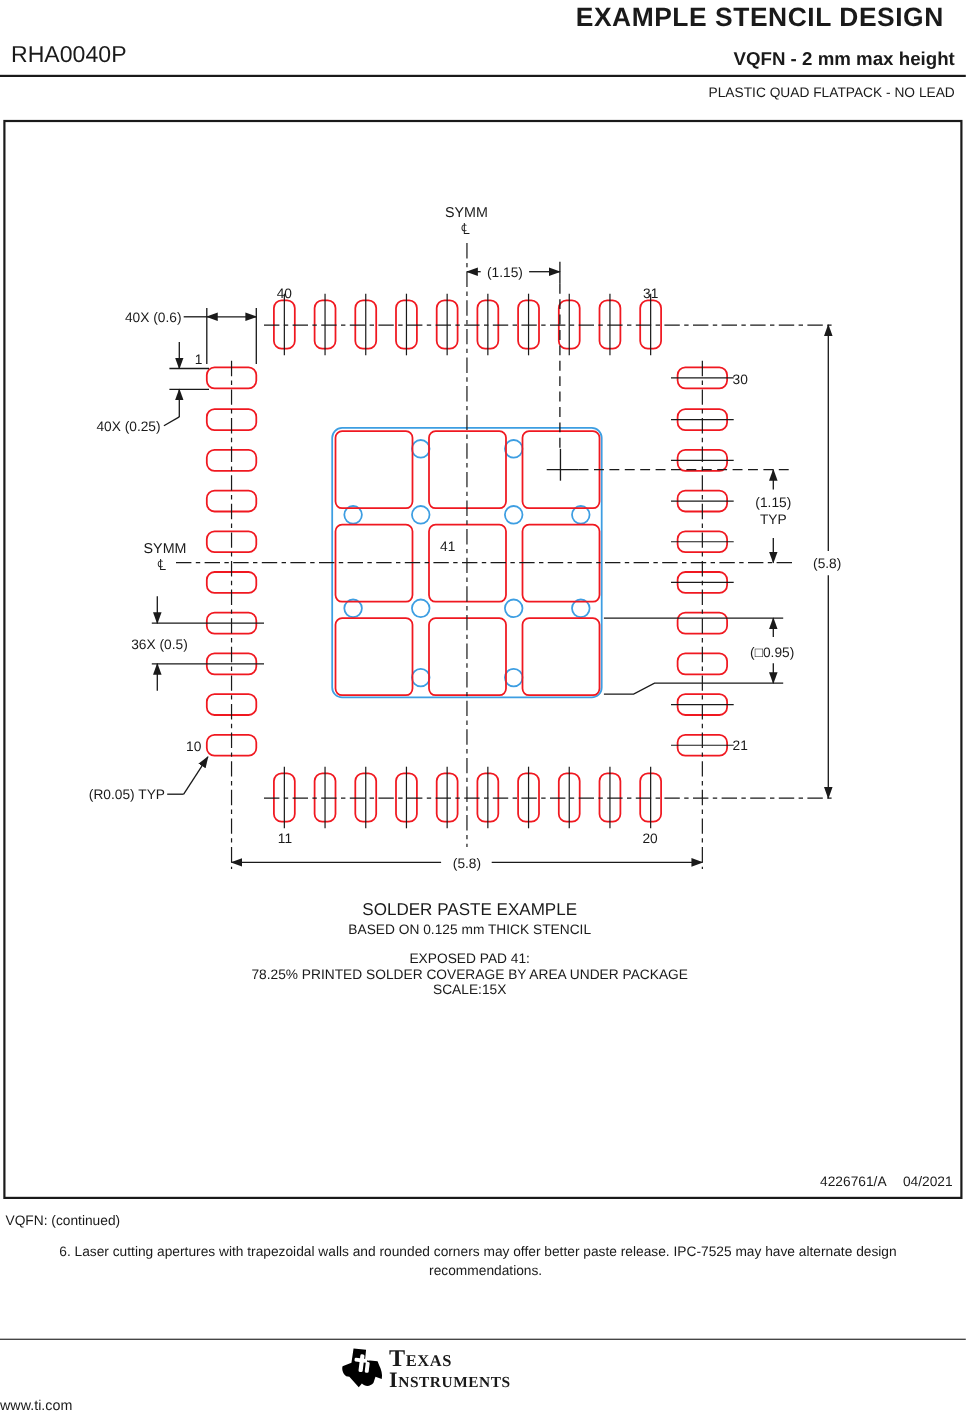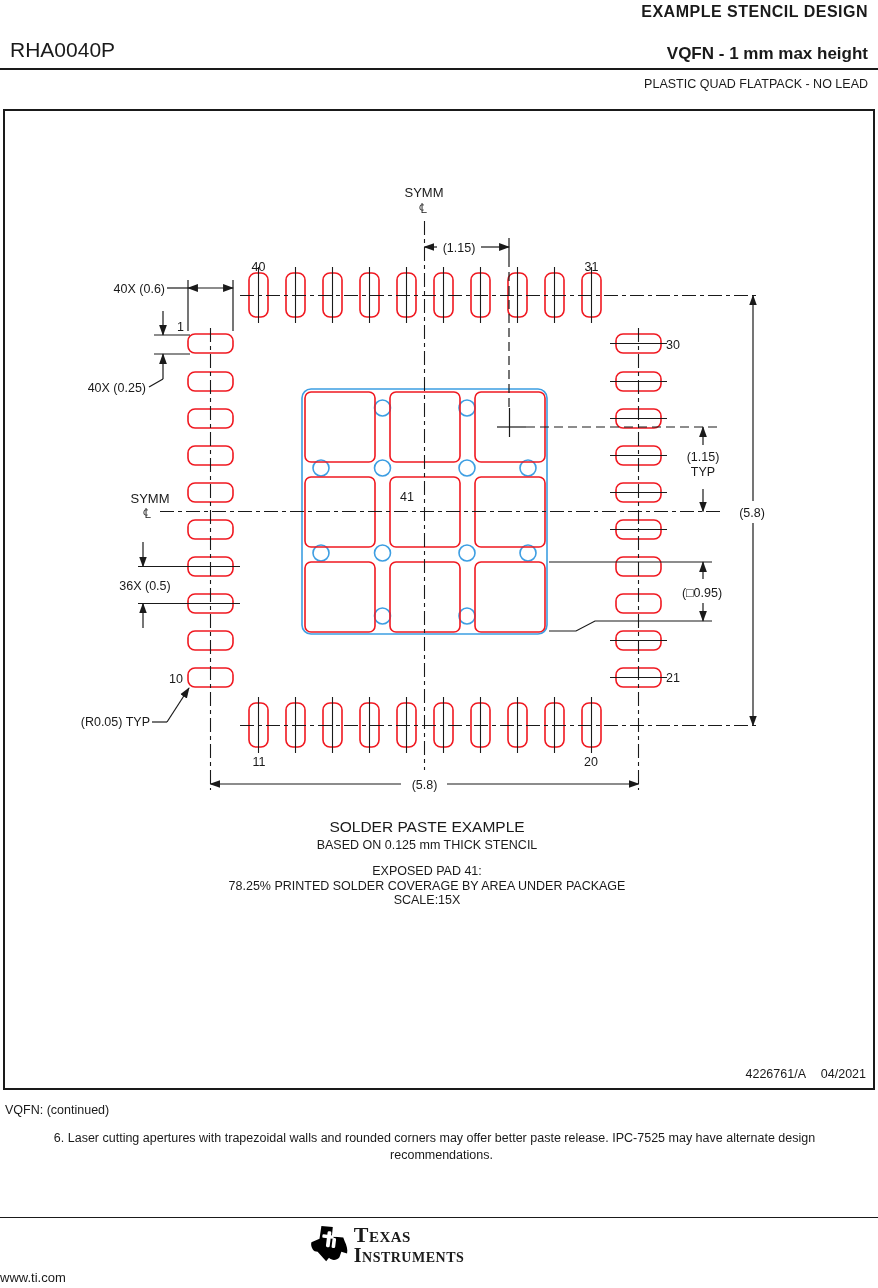--- a/index.html
+++ b/index.html
@@ -1,19 +1,19 @@
 <!DOCTYPE html>
 <html><head>
 <meta charset="utf-8">
 <style>
   html,body{margin:0;padding:0;background:#ffffff;}
   body{width:878px;height:1288px;position:relative;font-family:"Liberation Sans",sans-serif;color:#1a1a1a;overflow:hidden;}
   .abs{position:absolute;}
   
-  #hdr-title{top:3px;right:10px;font-size:16px;font-weight:bold;letter-spacing:.5px;}
+  #hdr-title{top:3px;right:20px;font-size:24px;font-weight:bold;letter-spacing:.5px;}
   #hdr-part{top:38px;left:10px;font-size:21px;font-weight:normal;}
   #hdr-pkg{top:44px;right:10px;font-size:17px;font-weight:bold;}
   #hdr-rule{top:68px;left:0;width:878px;height:2px;background:#1a1a1a;}
   #hdr-sub{top:77px;right:10px;font-size:12.5px;text-align:center;}
   
   #notes-head{top:1103px;left:5px;font-size:12.5px;}
   #note6{top:1130px;left:5px;width:845px;font-size:12.5px;line-height:1.35;padding-left:14px;text-indent:-14px;text-align:center;}
   
   #ft-rule{top:1217px;left:0;width:878px;height:1px;background:#1a1a1a;}
   #ft-logo{top:1224px;left:0;width:774px;display:flex;justify-content:center;align-items:flex-start;gap:6px;}
@@ -22,21 +22,21 @@
   .brand1{font-size:22px;}
   .brand2{font-size:20px;margin-top:-1px;font-family:Liberation Serif, serif;}
   #ft-url{top:1270px;left:0;width:878px;text-align:left;font-size:13px;}
   svg text{font-family:"Liberation Sans",sans-serif;fill:#1a1a1a;}
 </style>
 </head>
 <body>
 
 <div class="abs" id="hdr-title">EXAMPLE STENCIL DESIGN</div>
 <div class="abs" id="hdr-part">RHA0040P</div>
-<div class="abs" id="hdr-pkg">VQFN - 1 mm max height</div>
+<div class="abs" id="hdr-pkg">VQFN - 2 mm max height</div>
 <div class="abs" id="hdr-rule"></div>
 <div class="abs" id="hdr-sub">PLASTIC QUAD FLATPACK - NO LEAD</div>
 
 <svg class="abs" style="top:0;left:0" width="878" height="1100" viewBox="0 0 878 1100">
   <defs>
     <marker id="arr" viewBox="0 0 10 10" refX="9.2" refY="5" markerWidth="9" markerHeight="9" orient="auto-start-reverse">
       <path d="M0,1.4 L10,5 L0,8.6 z" fill="#1a1a1a"></path>
     </marker>
   </defs>
 

